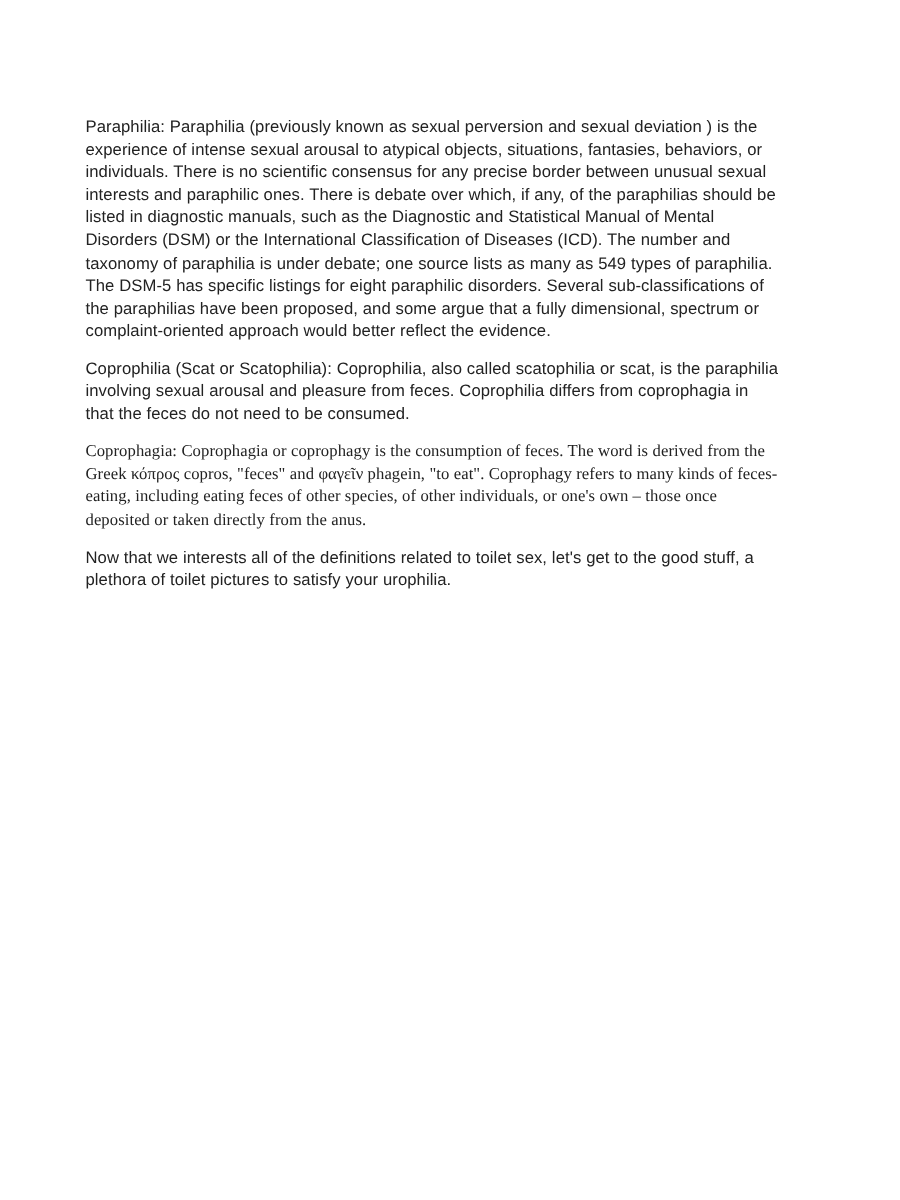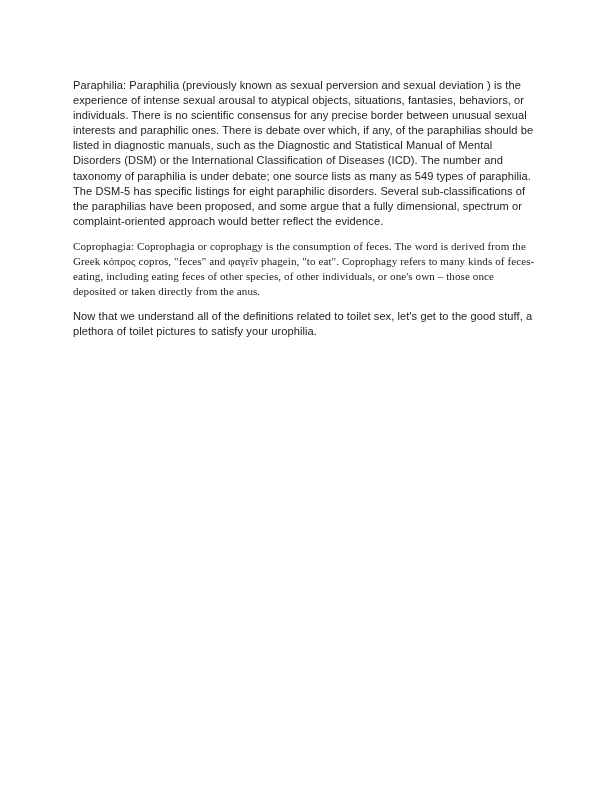--- a/index.html
+++ b/index.html
@@ -19,21 +19,21 @@
   .page {
     position: relative;
     width: 600px;
     height: 800px;
     background: #ffffff;
     box-sizing: border-box;
   }
 
   .text-block {
     position: absolute;
-    left: 73px;
+    left: 57px;
     top: 78px;
     width: 462px;
   }
 
   p.para {
     margin: 0 0 10px 0;
     padding: 0;
     font-size: 11.1px;
     line-height: 15.1px;
     text-align: left;
@@ -50,16 +50,17 @@
   .greek {
     font-family: Liberation Serif, serif;
   }
 </style>
 </head>
 <body>
 
 <div class="page">
   <div class="text-block">
     <p class="para">Paraphilia: Paraphilia (previously known as sexual perversion and sexual deviation ) is the experience of intense sexual arousal to atypical objects, situations, fantasies, behaviors, or individuals. There is no scientific consensus for any precise border between unusual sexual interests and paraphilic ones. There is debate over which, if any, of the paraphilias should be listed in diagnostic manuals, such as the Diagnostic and Statistical Manual of Mental Disorders (DSM) or the International Classification of Diseases (ICD). The number and taxonomy of paraphilia is under debate; one source lists as many as 549 types of paraphilia. The DSM-5 has specific listings for eight paraphilic disorders. Several sub-classifications of the paraphilias have been proposed, and some argue that a fully dimensional, spectrum or complaint-oriented approach would better reflect the evidence.</p>
+    <p class="para">Coprophilia (Scat or Scatophilia): Coprophilia, also called scatophilia or scat, is the paraphilia involving sexual arousal and pleasure from feces. Coprophilia differs from coprophagia in that the feces do not need to be consumed.</p>
     <p class="para greek">Coprophagia: Coprophagia or coprophagy is the consumption of feces. The word is derived from the Greek κόπρος copros, "feces" and φαγεῖν phagein, "to eat". Coprophagy refers to many kinds of feces-eating, including eating feces of other species, of other individuals, or one's own – those once deposited or taken directly from the anus.</p>
-    <p class="para">Now that we understand all of the definitions related to toilet sex, let's get to the good stuff, a plethora of toilet pictures to satisfy your urophilia.</p>
+    <p class="para">Now that we interests all of the definitions related to toilet sex, let's get to the good stuff, a plethora of toilet pictures to satisfy your urophilia.</p>
   </div>
 </div>
 
 </body></html>

